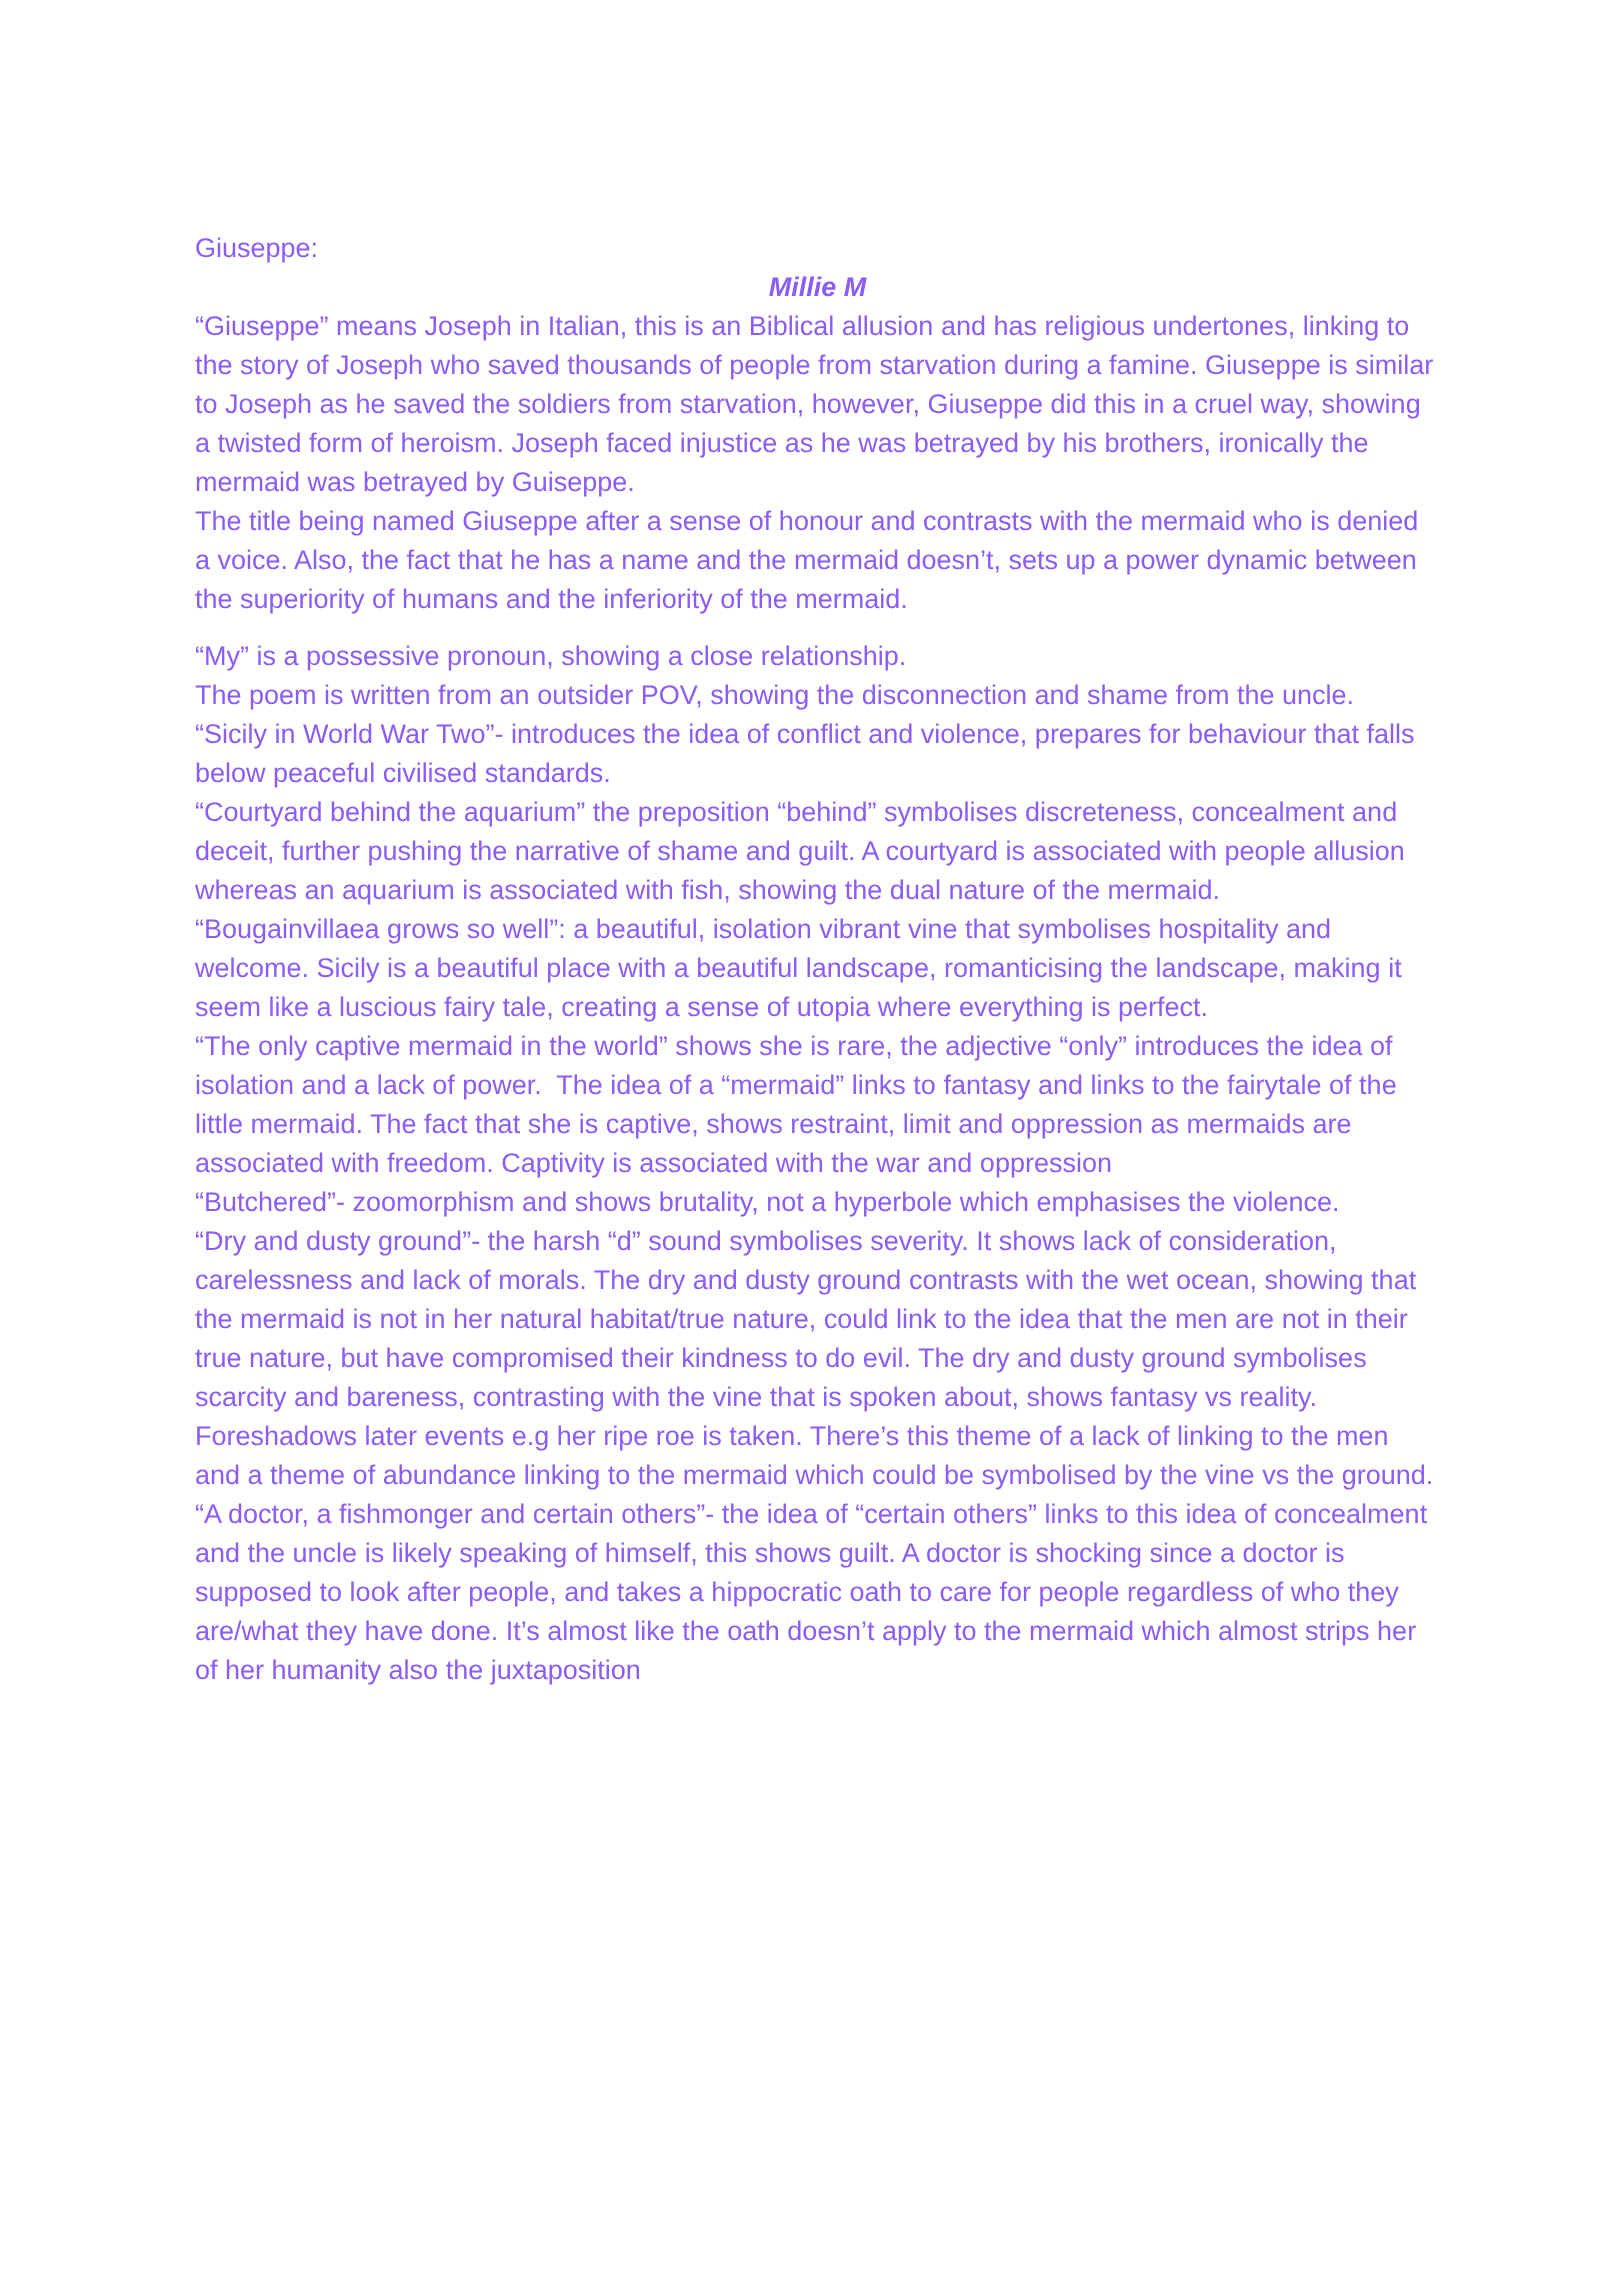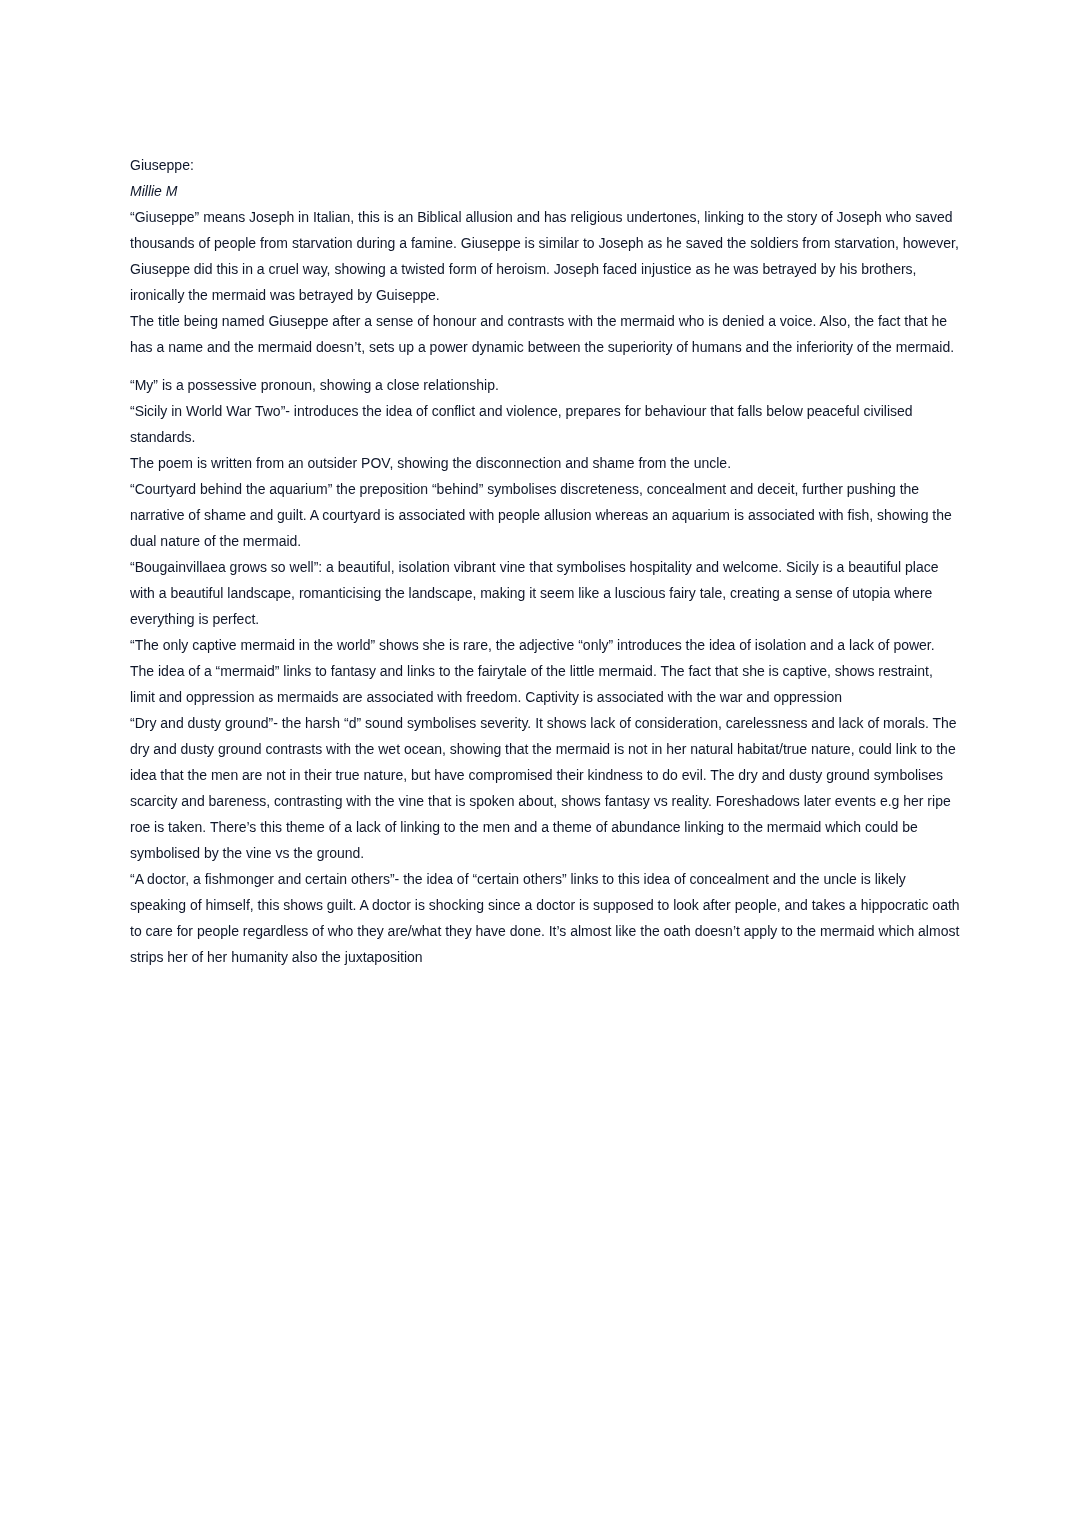--- a/index.html
+++ b/index.html
@@ -13,48 +13,50 @@
     height: 1525px;
     background: #ffffff;
     overflow: hidden;
   }
   .textblock {
     position: absolute;
     left: 130px;
     top: 152px;
     width: 830px;
     font-family: "Liberation Sans", sans-serif;
-    font-size: 14px;
+    font-size: 18px;
     line-height: 26px;
-    color: #0f172a;
+    color: #8b5cf6;
   }
   .line {
     margin: 0;
     padding: 0;
     white-space: pre-wrap;
   }
   .author {
-    font-weight: normal;
+    font-weight: bold;
     font-style: italic;
+    text-align: center;
   }
   .gap-above {
     margin-top: 12px;
   }
 </style>
 </head>
 <body>
 
 <div class="page">
   <div class="textblock">
     <p class="line">Giuseppe:</p>
     <p class="line author">Millie M</p>
     <p class="line">“Giuseppe” means Joseph in Italian, this is an Biblical allusion and has religious undertones, linking to the story of Joseph who saved thousands of people from starvation during a famine. Giuseppe is similar to Joseph as he saved the soldiers from starvation, however, Giuseppe did this in a cruel way, showing a twisted form of heroism. Joseph faced injustice as he was betrayed by his brothers, ironically the mermaid was betrayed by Guiseppe.</p>
     <p class="line">The title being named Giuseppe after a sense of honour and contrasts with the mermaid who is denied a voice. Also, the fact that he has a name and the mermaid doesn’t, sets up a power dynamic between the superiority of humans and the inferiority of the mermaid.</p>
     <p class="line gap-above">“My” is a possessive pronoun, showing a close relationship.</p>
+    <p class="line">The poem is written from an outsider POV, showing the disconnection and shame from the uncle.</p>
     <p class="line">“Sicily in World War Two”- introduces the idea of conflict and violence, prepares for behaviour that falls below peaceful civilised standards.</p>
-    <p class="line">The poem is written from an outsider POV, showing the disconnection and shame from the uncle.</p>
     <p class="line">“Courtyard behind the aquarium” the preposition “behind” symbolises discreteness, concealment and deceit, further pushing the narrative of shame and guilt. A courtyard is associated with people allusion whereas an aquarium is associated with fish, showing the dual nature of the mermaid.</p>
     <p class="line">“Bougainvillaea grows so well”: a beautiful, isolation vibrant vine that symbolises hospitality and welcome. Sicily is a beautiful place with a beautiful landscape, romanticising the landscape, making it seem like a luscious fairy tale, creating a sense of utopia where everything is perfect.</p>
     <p class="line">“The only captive mermaid in the world” shows she is rare, the adjective “only” introduces the idea of isolation and a lack of power.  The idea of a “mermaid” links to fantasy and links to the fairytale of the little mermaid. The fact that she is captive, shows restraint, limit and oppression as mermaids are associated with freedom. Captivity is associated with the war and oppression</p>
+    <p class="line">“Butchered”- zoomorphism and shows brutality, not a hyperbole which emphasises the violence.</p>
     <p class="line">“Dry and dusty ground”- the harsh “d” sound symbolises severity. It shows lack of consideration, carelessness and lack of morals. The dry and dusty ground contrasts with the wet ocean, showing that the mermaid is not in her natural habitat/true nature, could link to the idea that the men are not in their true nature, but have compromised their kindness to do evil. The dry and dusty ground symbolises scarcity and bareness, contrasting with the vine that is spoken about, shows fantasy vs reality. Foreshadows later events e.g her ripe roe is taken. There’s this theme of a lack of linking to the men and a theme of abundance linking to the mermaid which could be symbolised by the vine vs the ground.</p>
     <p class="line">“A doctor, a fishmonger and certain others”- the idea of “certain others” links to this idea of concealment and the uncle is likely speaking of himself, this shows guilt. A doctor is shocking since a doctor is supposed to look after people, and takes a hippocratic oath to care for people regardless of who they are/what they have done. It’s almost like the oath doesn’t apply to the mermaid which almost strips her of her humanity also the juxtaposition</p>
   </div>
 </div>
 
 </body></html>

